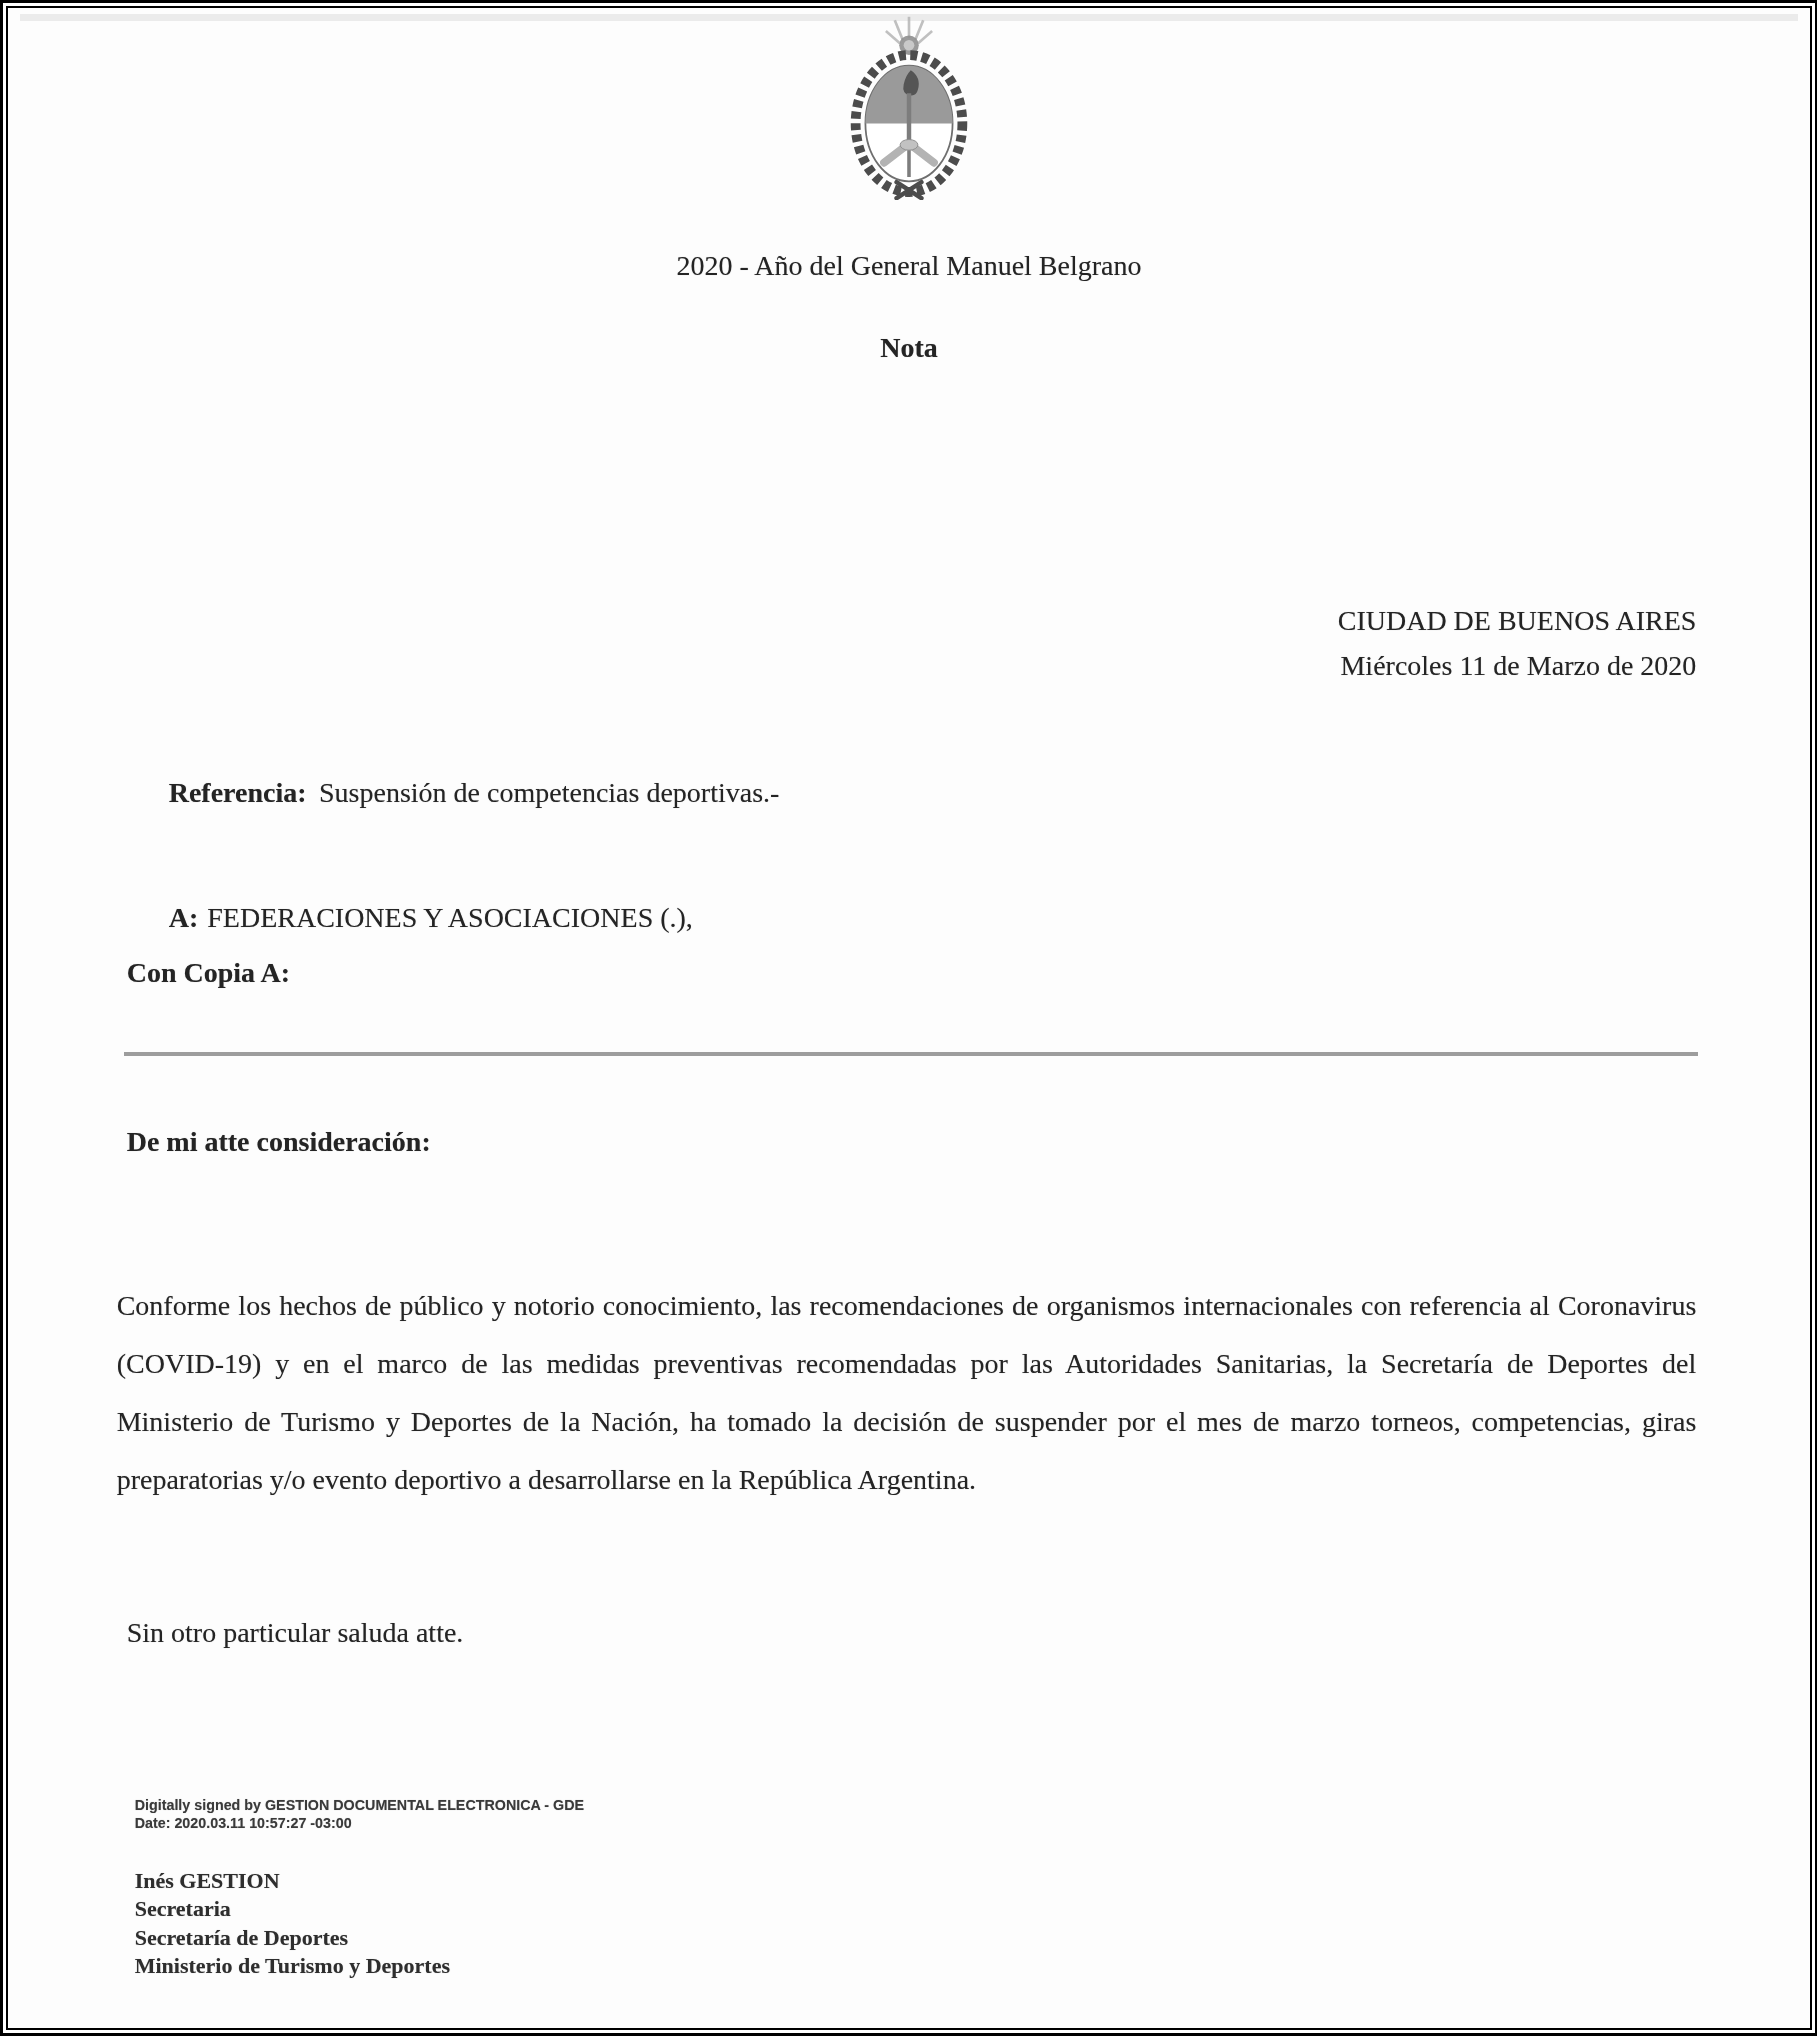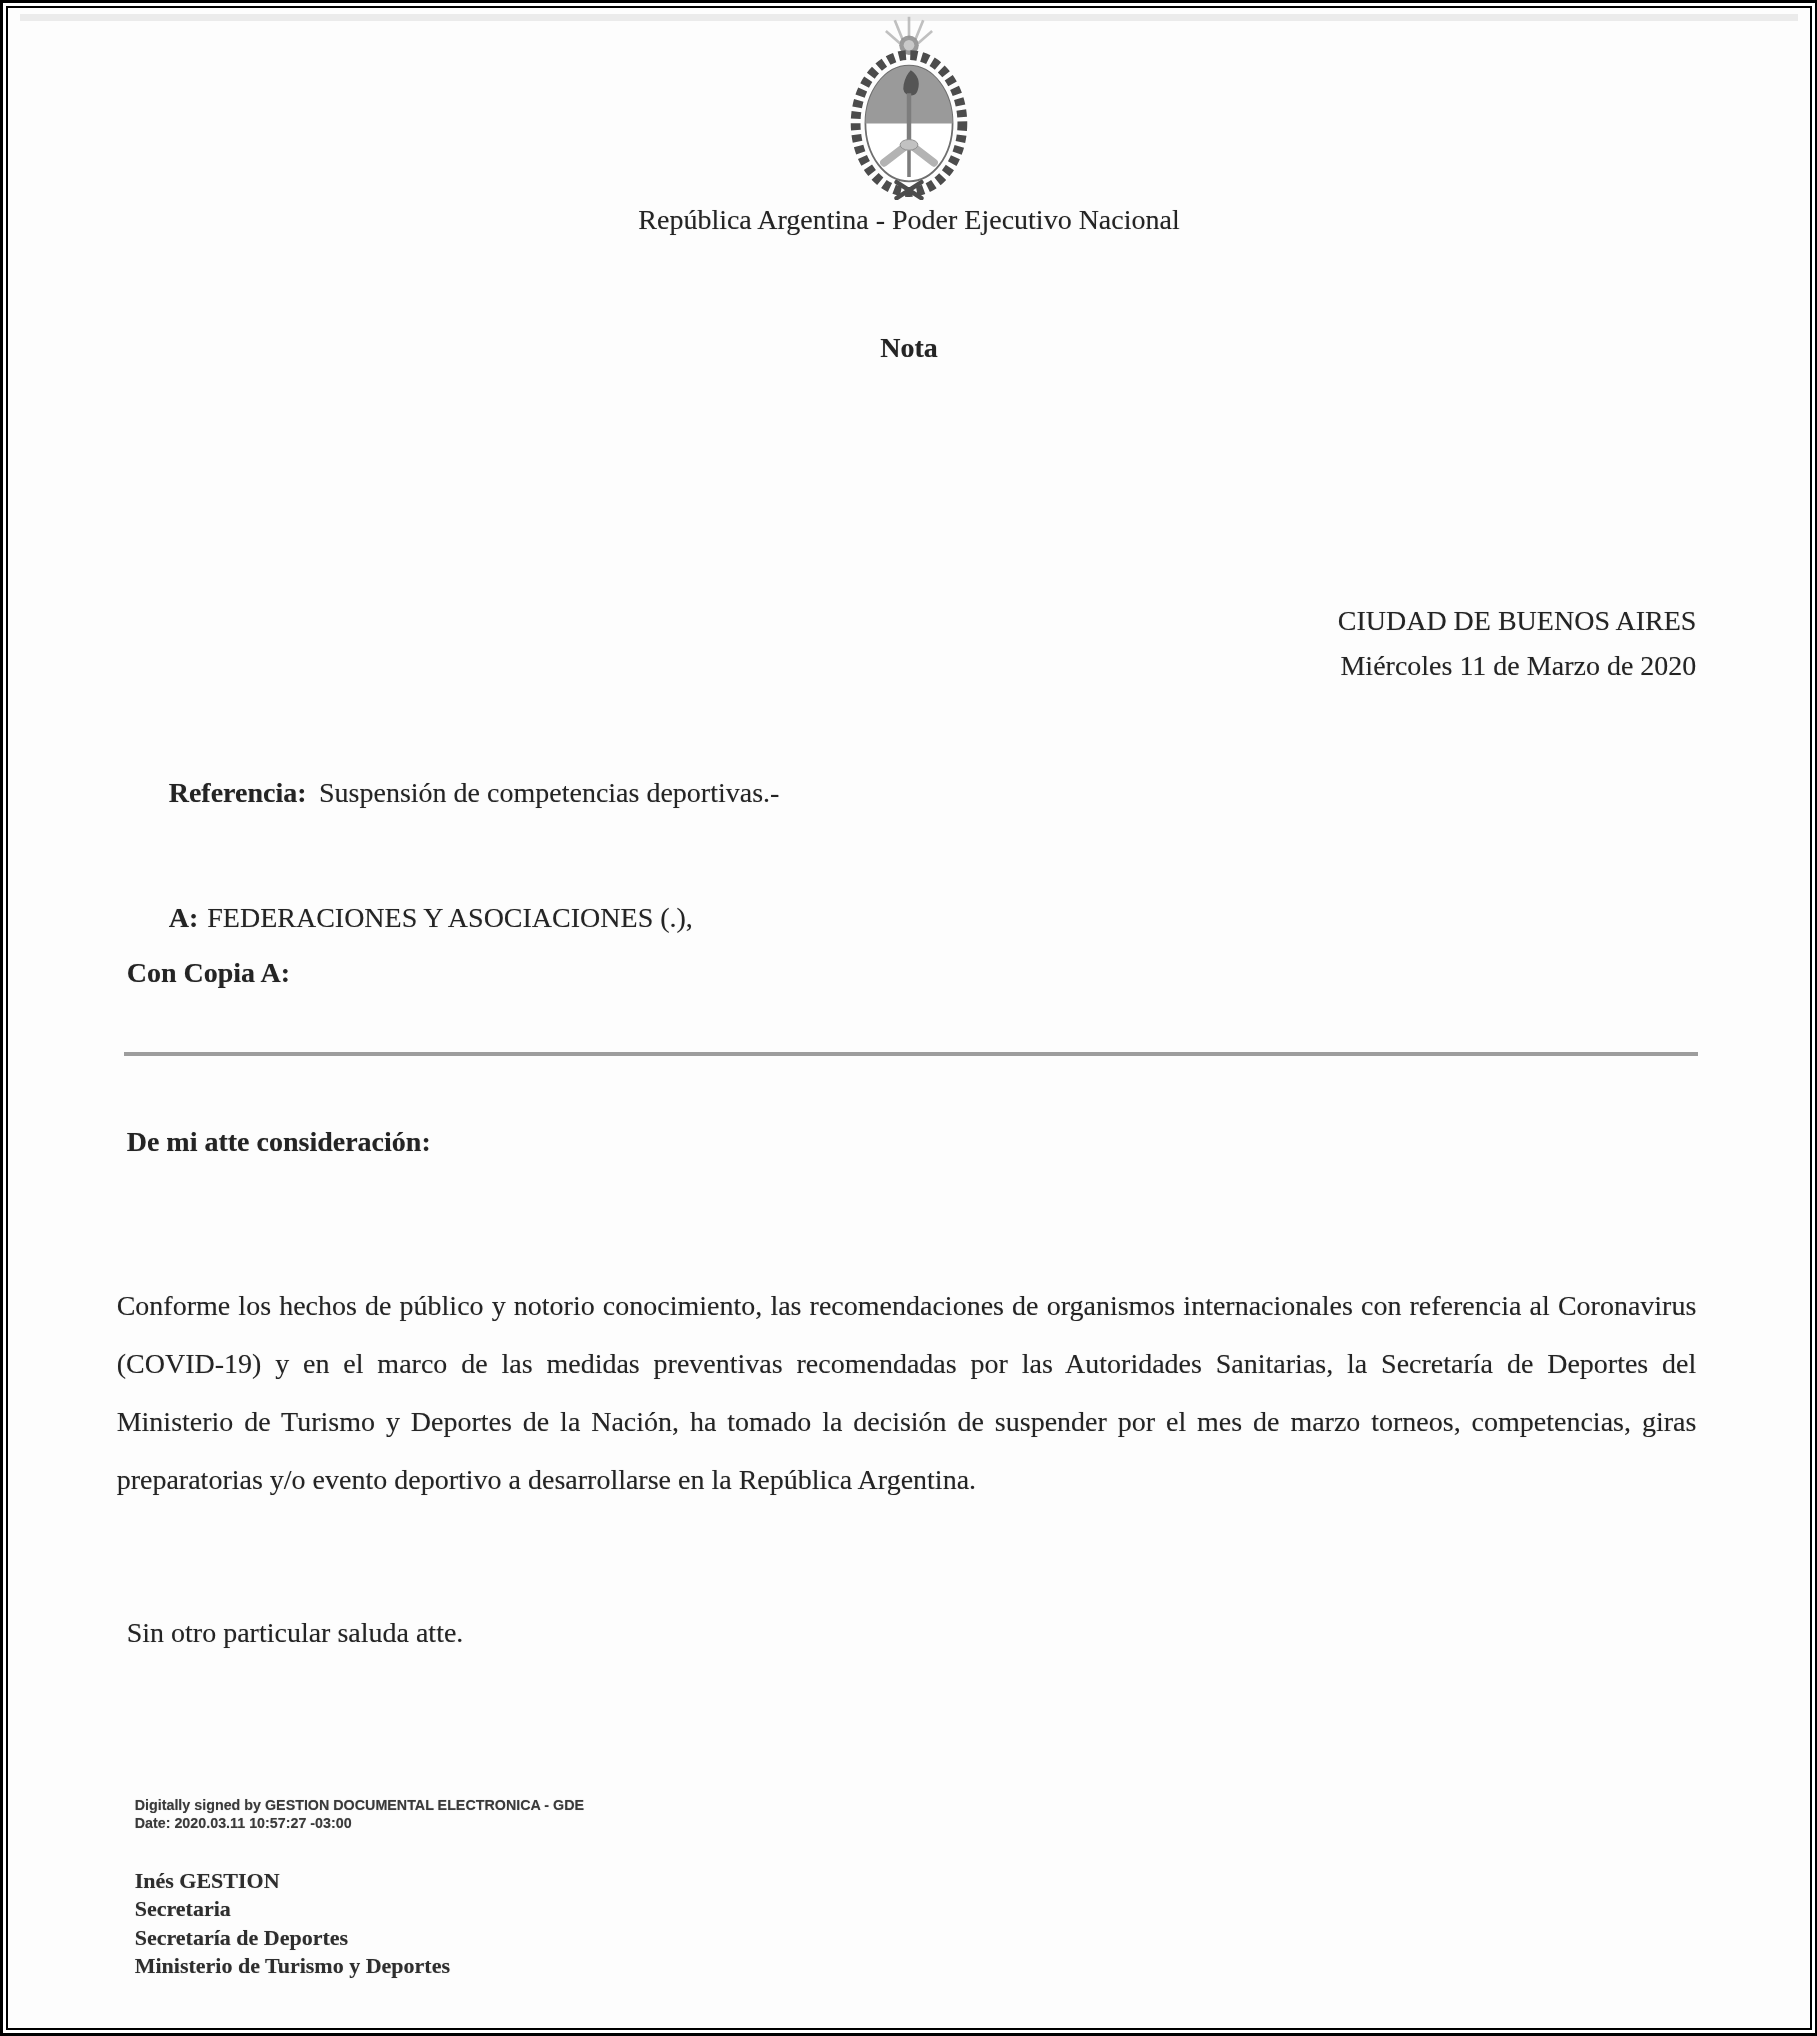--- a/index.html
+++ b/index.html
@@ -92,21 +92,21 @@
         <ellipse cx="68" cy="146" rx="10" ry="6" fill="#c2c2c2" stroke="#8a8a8a" stroke-width="1"></ellipse>
         <line x1="68" y1="152" x2="68" y2="182" stroke="#7d7d7d" stroke-width="4"></line>
 
         <g stroke="#4c4c4c" stroke-width="5" stroke-linecap="round">
           <line x1="54" y1="206" x2="82" y2="188"></line>
           <line x1="82" y1="206" x2="54" y2="188"></line>
         </g>
       </svg>
     </div>
 
-    <div class="txt center serif-31" style="top:195px;">República Argentina - Poder Ejecutivo Nacional</div>
+    <div class="txt center serif-31" style="top:241px;">2020 - Año del General Manuel Belgrano</div>
     <div class="txt center serif-31 bold" style="top:323px;">Nota</div>
 
 
     <div class="txt right-col serif-31" style="top:596px;">CIUDAD DE BUENOS AIRES</div>
     <div class="txt right-col serif-31" style="top:641px;">Miércoles 11 de Marzo de 2020</div>
 
     <div class="txt left-col serif-31" style="top:734px;">
       <span class="bold lbl">Referencia:</span><span>Suspensión de competencias deportivas.-</span>
     </div>
 

